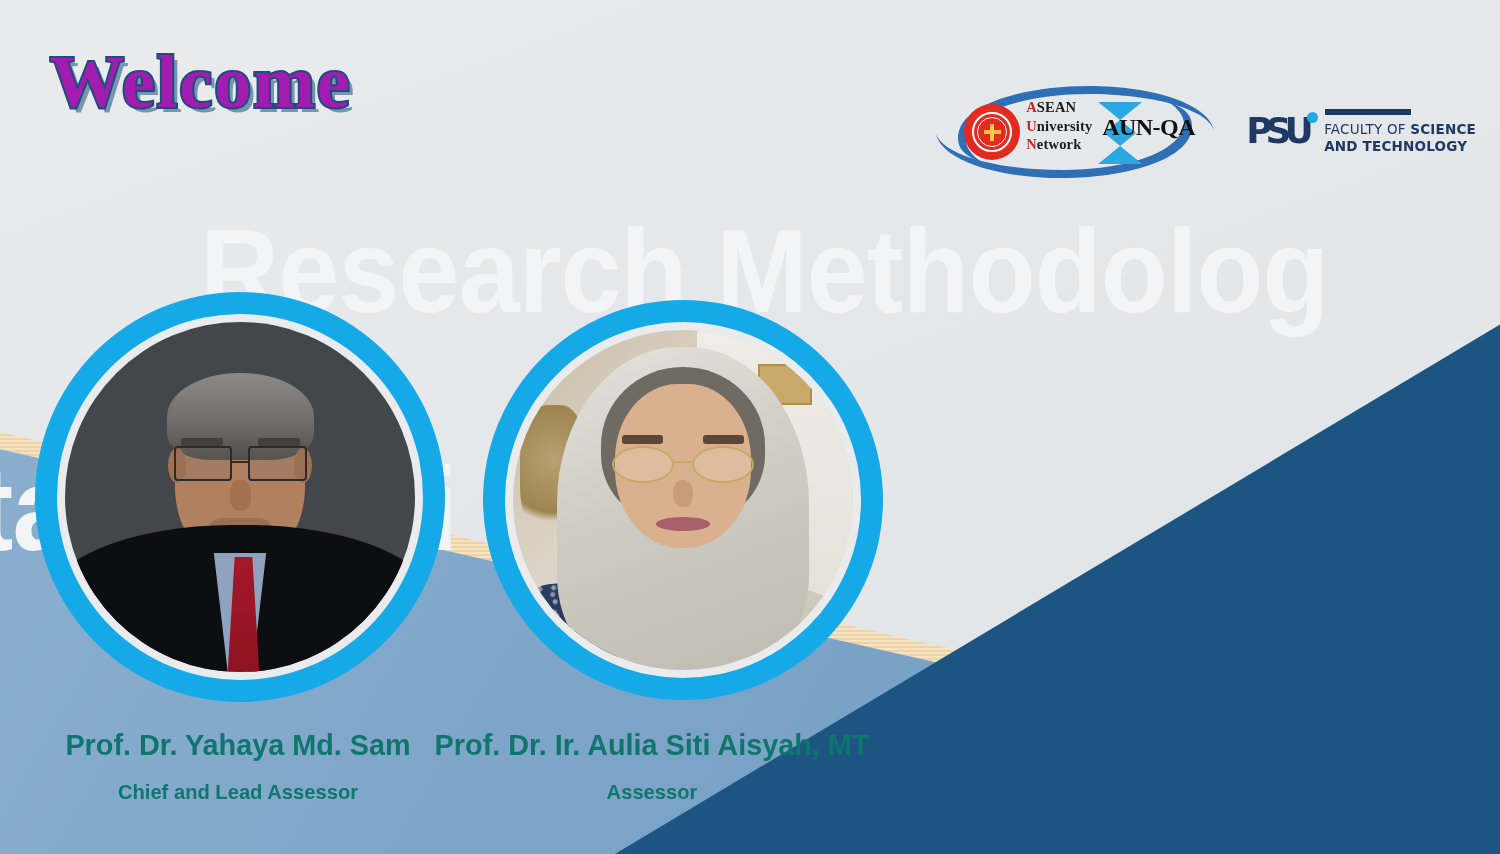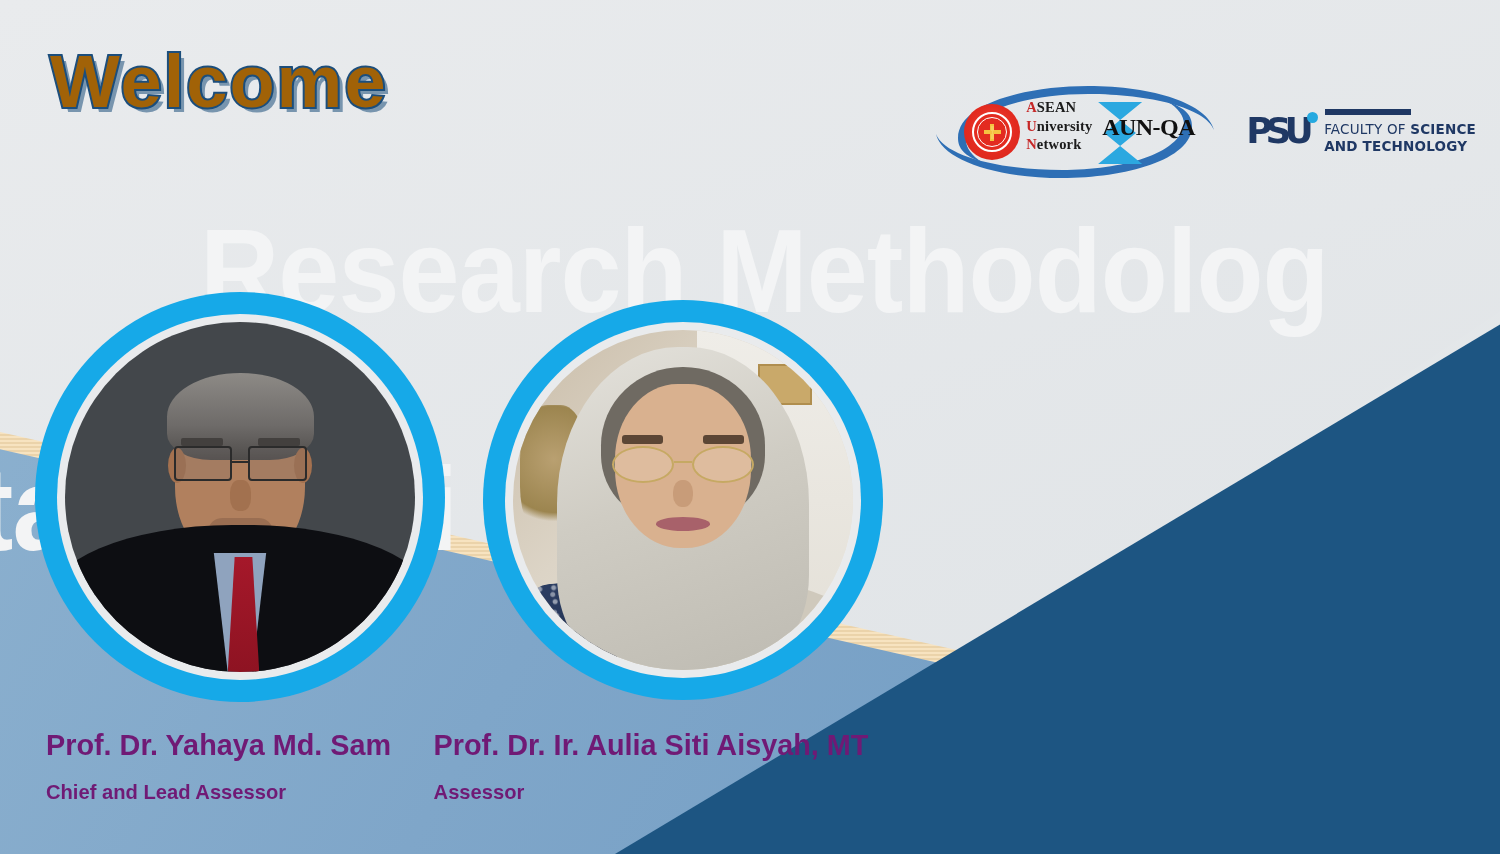--- a/index.html
+++ b/index.html
@@ -69,24 +69,24 @@
     user-select:none;
     pointer-events:none;
   }
   .watermark .wm2{ display:block; margin-left:-240px; margin-top:122px; }
 
   
   .headline{
     position:absolute;
     left:50px; top:45px;
     z-index:6;
-    font-family:Liberation Sans, sans-serif;
+    font-family:Liberation Serif, serif;
     font-weight:bold;
     line-height:1.0;
-    color:#a16207;
+    color:#a21caf;
     letter-spacing:2px;
   }
   .headline .ln1{
     display:block;
     font-size:74px;
     -webkit-text-stroke:4px #1C4E7C;
     paint-order:stroke fill;
     text-shadow:5px 5px 0 rgba(28,78,124,.55);
   }
   .headline .ln2{
@@ -368,23 +368,23 @@
     position:absolute; left:47%; top:44%; width:6%; height:8%;
     background:#C89C79; border-radius:44%;
   }
   .ph2 .lips{
     position:absolute; left:42%; top:55%; width:16%; height:4%;
     background:#A8616A; border-radius:50%;
   }
 
   
   .names{ position:absolute; left:0; top:728px; width:100%; z-index:6; }
-  .name-block{ position:absolute; text-align:left; color:#701a75; }
+  .name-block{ position:absolute; text-align:center; color:#0f766e; }
   #name-block-1{ left:38px; width:400px; }
-  #name-block-2{ left:424px; width:480px; }
+  #name-block-2{ left:412px; width:480px; }
   .name-block .nm{
     font-family:"Liberation Sans", sans-serif;
     font-weight:bold;
     font-size:30px;
     letter-spacing:0px;
     transform:scaleX(0.96);
     white-space:nowrap;
     display:block;
   }
   .name-block .role{

